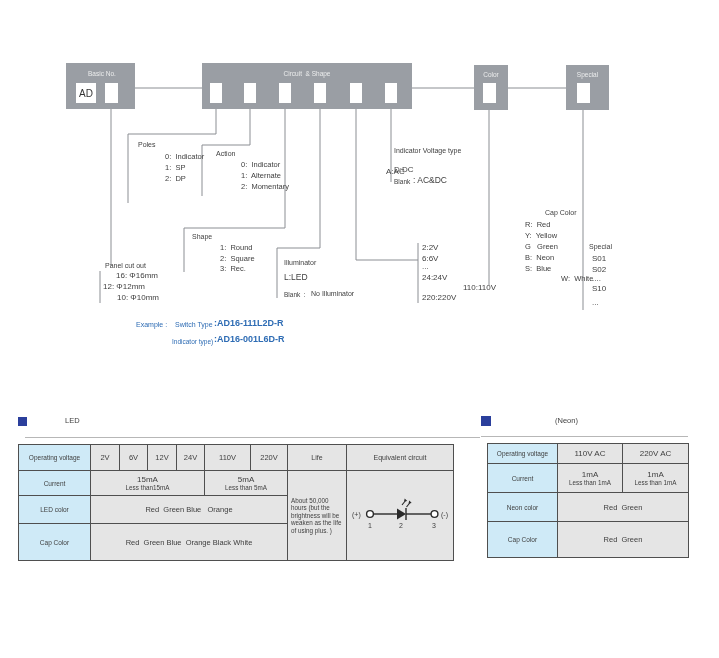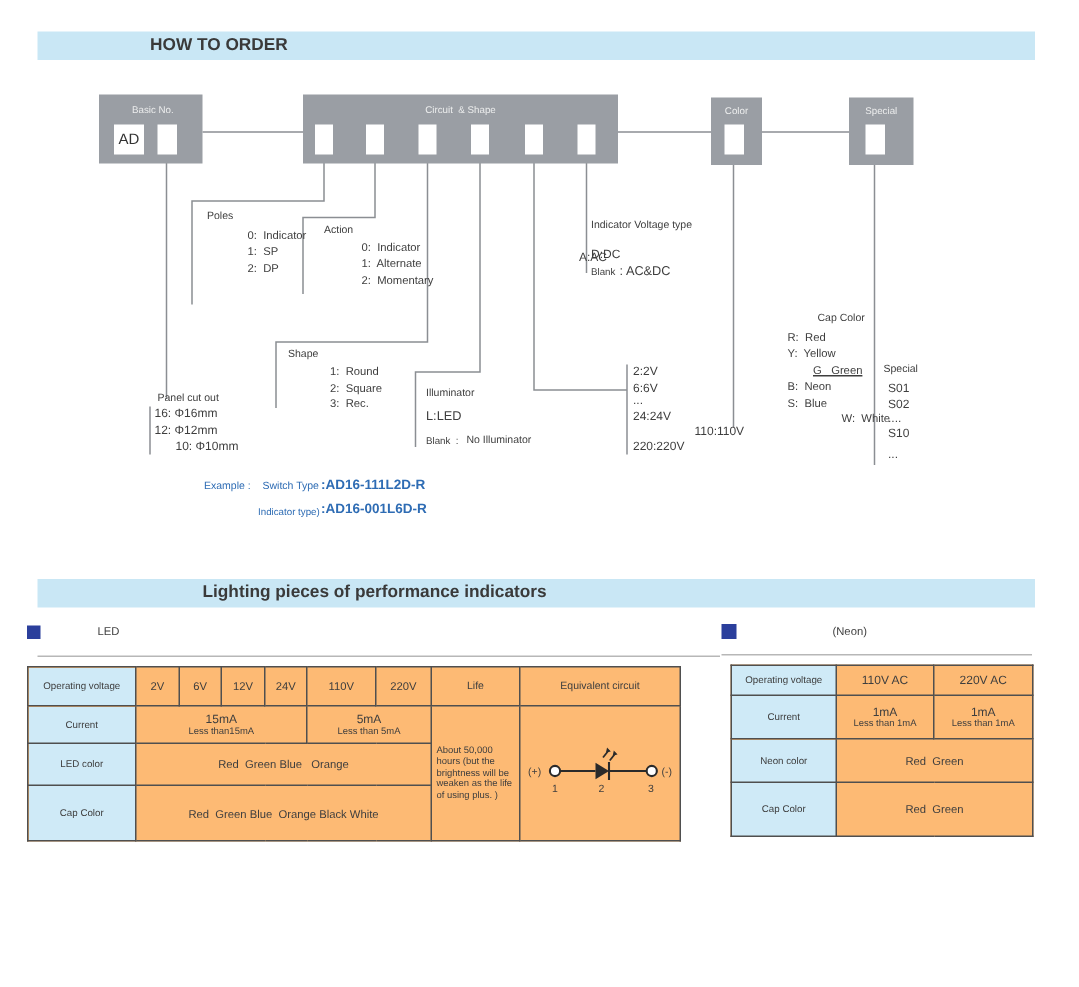--- a/index.html
+++ b/index.html
@@ -20,36 +20,34 @@
           font-size:10px; color:#333; }
 
   .t { position:absolute; white-space:pre; line-height:1.1; }
   .s65 { font-size:6.5px; } .s7 { font-size:7px; } .s75 { font-size:7.5px;margin-left:34px; }
   .s8 { font-size:8px; } .s85 { font-size:8.5px; } .s9 { font-size:9px; }
   .blue { color:#2e6cb4; }
 
   .bullet { position:absolute; background:#2b3f9c; }
   .rule { position:absolute; height:1px; background:#b7b7b7; }
 
-  table { border-collapse:collapse; table-layout:fixed; position:absolute; background:#fdba74; }
+  table { border-collapse:collapse; table-layout:fixed; position:absolute; background:#e5e5e5; }
   table, td { border:1px solid #4f4f4f; }
   td { text-align:center; vertical-align:middle; padding:0; font-size:7.5px; color:#3e3e3e; overflow:hidden; }
   td.hd { background:#cfeaf7; font-size:6.5px; }
   td.pre { white-space:pre; }
   .main { display:block; font-size:8px; }
   .sub { display:block; font-size:6.3px; }
   td.life { font-size:6.3px; text-align:left; padding:2px 1px 2px 3px; line-height:1.18; vertical-align:middle; }
 </style>
 </head>
 <body>
 
 <div class="page">
 
-  <div class="band" id="band-order">HOW TO ORDER</div>
-  <div class="band" id="band-lighting">Lighting pieces of performance indicators</div>
 
   <svg class="lines" width="719" height="380">
     <g fill="none" stroke="#8b8e93" stroke-width="1">
       <path d="M135,88 H202"></path>
       <path d="M412,88 H474"></path>
       <path d="M508,88 H566"></path>
       <path d="M111,100 V266"></path>
       <path d="M100,271 V303"></path>
       <path d="M216,100 V134 H128 V203"></path>
       <path d="M250,100 V145 H202 V196"></path>
@@ -105,21 +103,21 @@
 
   <div>
     <span class="t s7" style="left:192px;top:233px;">Shape</span>
     <span class="t s75" style="left:186px;top:244px;">1:  Round</span>
     <span class="t s75" style="left:186px;top:255px;">2:  Square</span>
     <span class="t s75" style="left:186px;top:265px;">3:  Rec.</span>
   </div>
 
   <div>
     <span class="t s7" style="left:105px;top:262px;">Panel cut out</span>
-    <span class="t s8" style="left:103px;top:272px;">16: Φ16mm</span>
+    <span class="t s8" style="left:116px;top:272px;">16: Φ16mm</span>
     <span class="t s8" style="left:103px;top:283px;">12: Φ12mm</span>
     <span class="t s8" style="left:117px;top:294px;">10: Φ10mm</span>
   </div>
 
   <div>
     <span class="t s7" style="left:284px;top:259px;">Illuminator</span>
     <span class="t s85" style="left:284px;top:273px;">L:LED</span>
     <span class="t s65" style="left:284px;top:291px;">Blank  :</span>
     <span class="t s7" style="left:311px;top:290px;">No Illuminator</span>
   </div>
@@ -138,21 +136,21 @@
     <span class="t s8" style="left:386px;top:156px;margin-top:12px;">A:AC</span>
     <span class="t s8" style="left:394px;top:166px;">D:DC</span>
     <span class="t s65" style="left:394px;top:178px;">Blank</span>
     <span class="t s85" style="left:413px;top:176px;">: AC&amp;DC</span>
   </div>
 
   <div>
     <span class="t s7" style="left:545px;top:209px;">Cap Color</span>
     <span class="t s75" style="left:491px;top:221px;">R:  Red</span>
     <span class="t s75" style="left:491px;top:232px;">Y:  Yellow</span>
-    <span class="t s75" style="left:508px;top:243px;text-decoration:underline;">G   Green</span>
+    <span class="t s75" style="left:491px;top:243px;">G   Green</span>
     <span class="t s75" style="left:491px;top:254px;">B:  Neon</span>
     <span class="t s75" style="left:491px;top:265px;">S:  Blue</span>
     <span class="t s75" style="left:491px;top:275px;padding-left:36px;">W:  White</span>
   </div>
 
   <div>
     <span class="t s7" style="left:589px;top:243px;">Special</span>
     <span class="t s8" style="left:592px;top:255px;">S01</span>
     <span class="t s8" style="left:592px;top:266px;">S02</span>
     <span class="t s8" style="left:592px;top:275px;">....</span>

